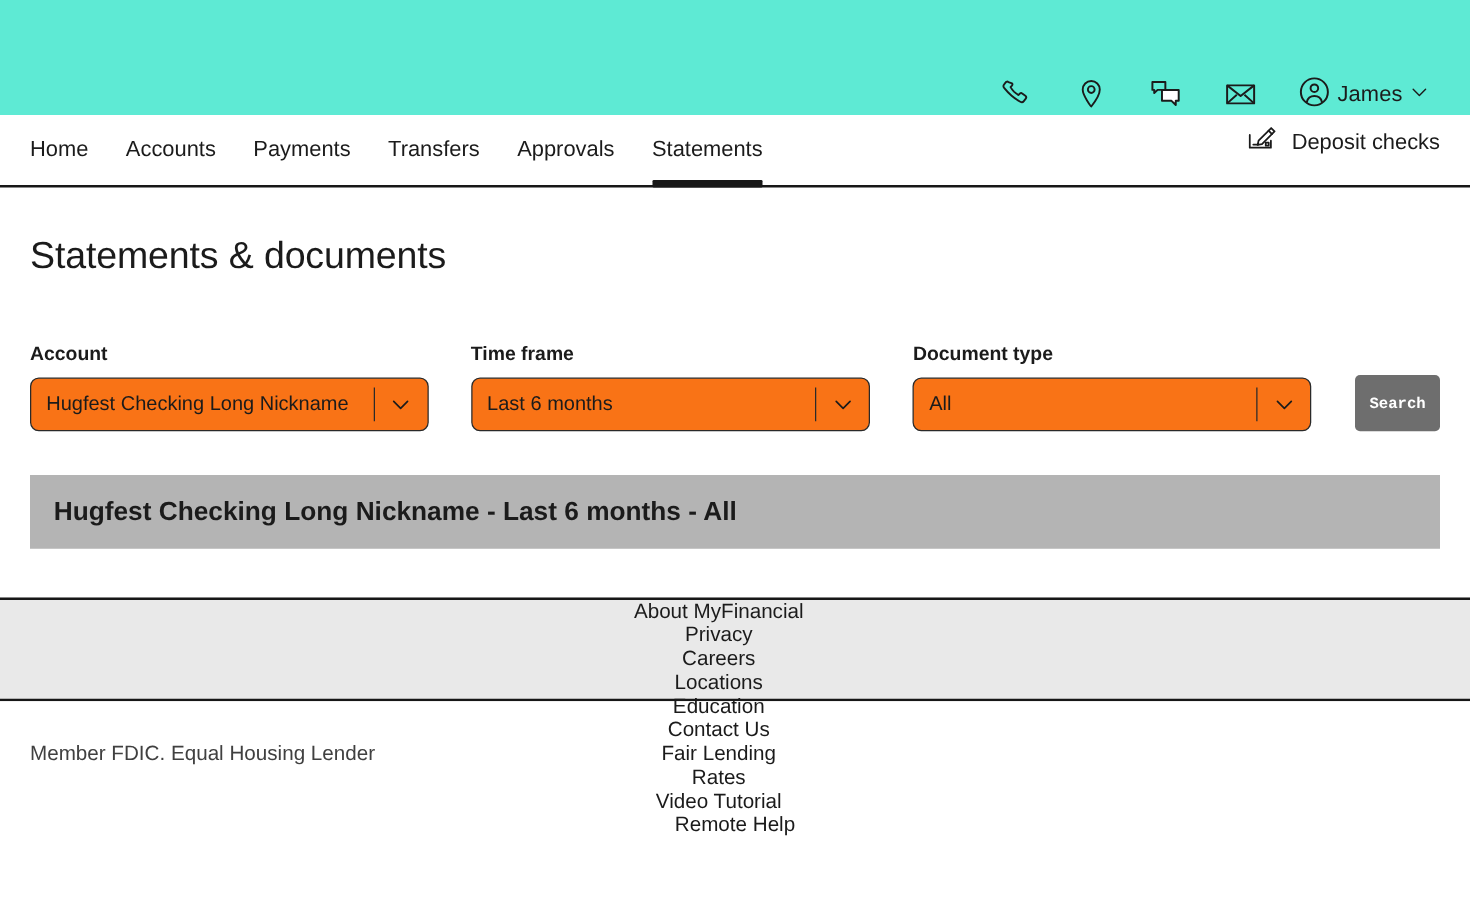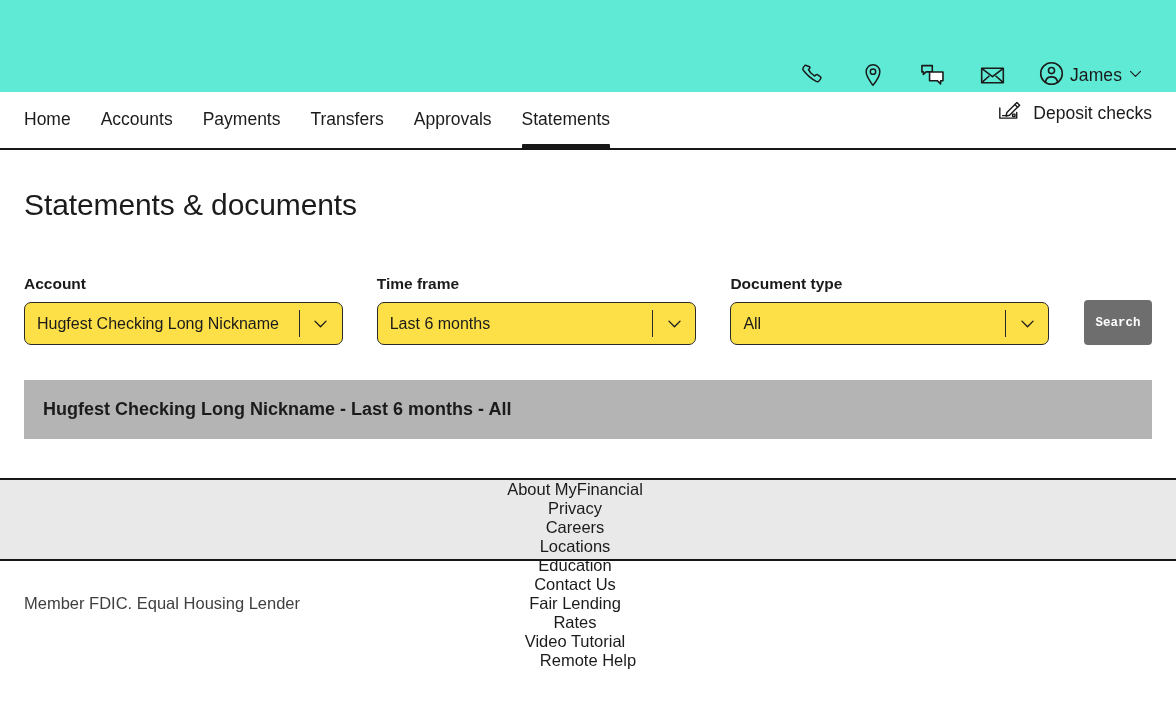--- a/index.html
+++ b/index.html
@@ -134,21 +134,21 @@
     font-size: 15.5px;
     font-weight: bold;
     color: #1b1b1b;
     margin-bottom: 9px;
   }
   .select-shell {
     position: relative;
     height: 43px;
     border: 1px solid #2a2a2a;
     border-radius: 7px;
-    background: #fde047;
+    background: #f97316;
     display: flex;
     align-items: center;
     cursor: pointer;
   }
   .select-value {
     flex: 1;
     font-size: 16px;
     color: #1b1b1b;
     padding: 0 12px;
     white-space: nowrap;
@@ -189,21 +189,21 @@
   
   .results-bar {
     margin-top: 35px;
     height: 59px;
     background: #b4b4b4;
     display: flex;
     align-items: center;
     padding-left: 19px;
   }
   .results-bar-text {
-    font-size: 18px;
+    font-size: 21px;
     font-weight: bold;
     color: #1b1b1b;
   }
 
   
   .alert-box {
     margin-top: 18px;
     height: 48px;
     border: 1px solid #2a2a2a;
     border-radius: 3px;

